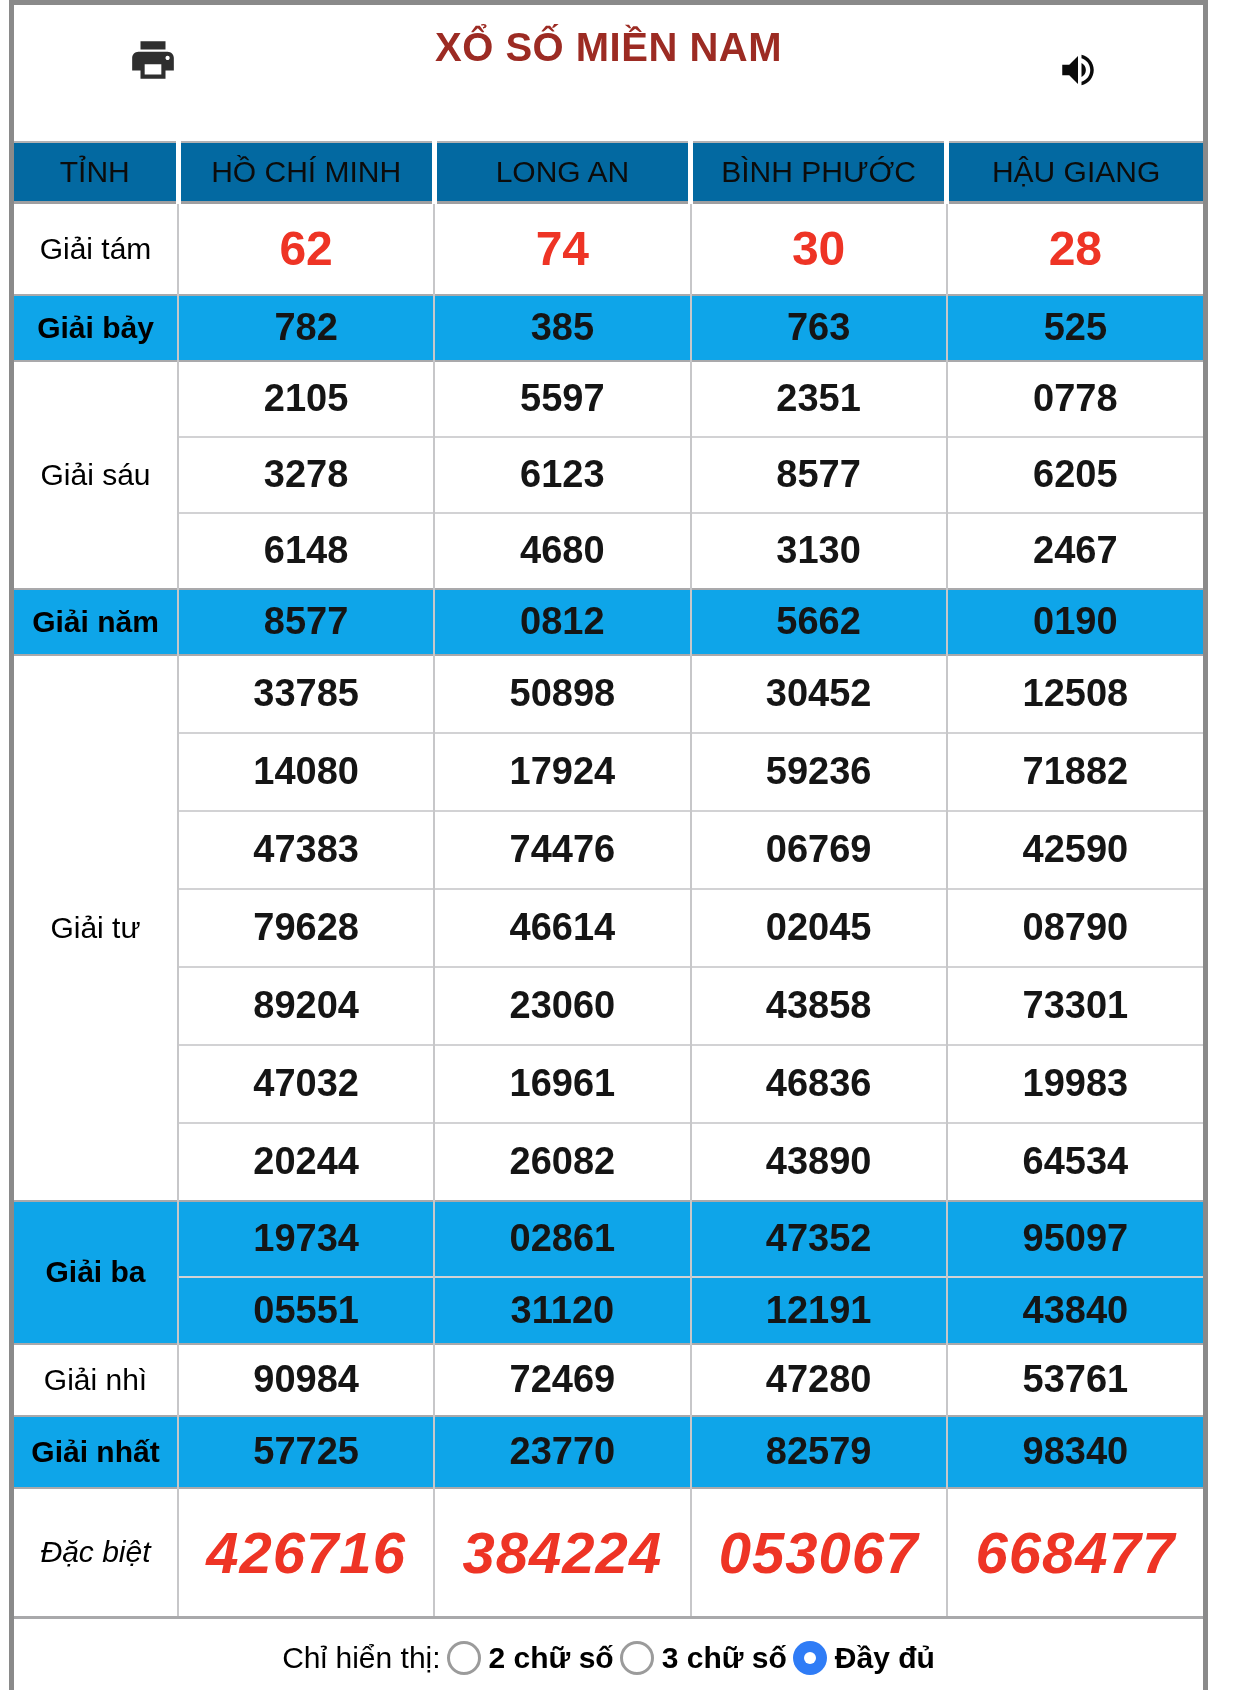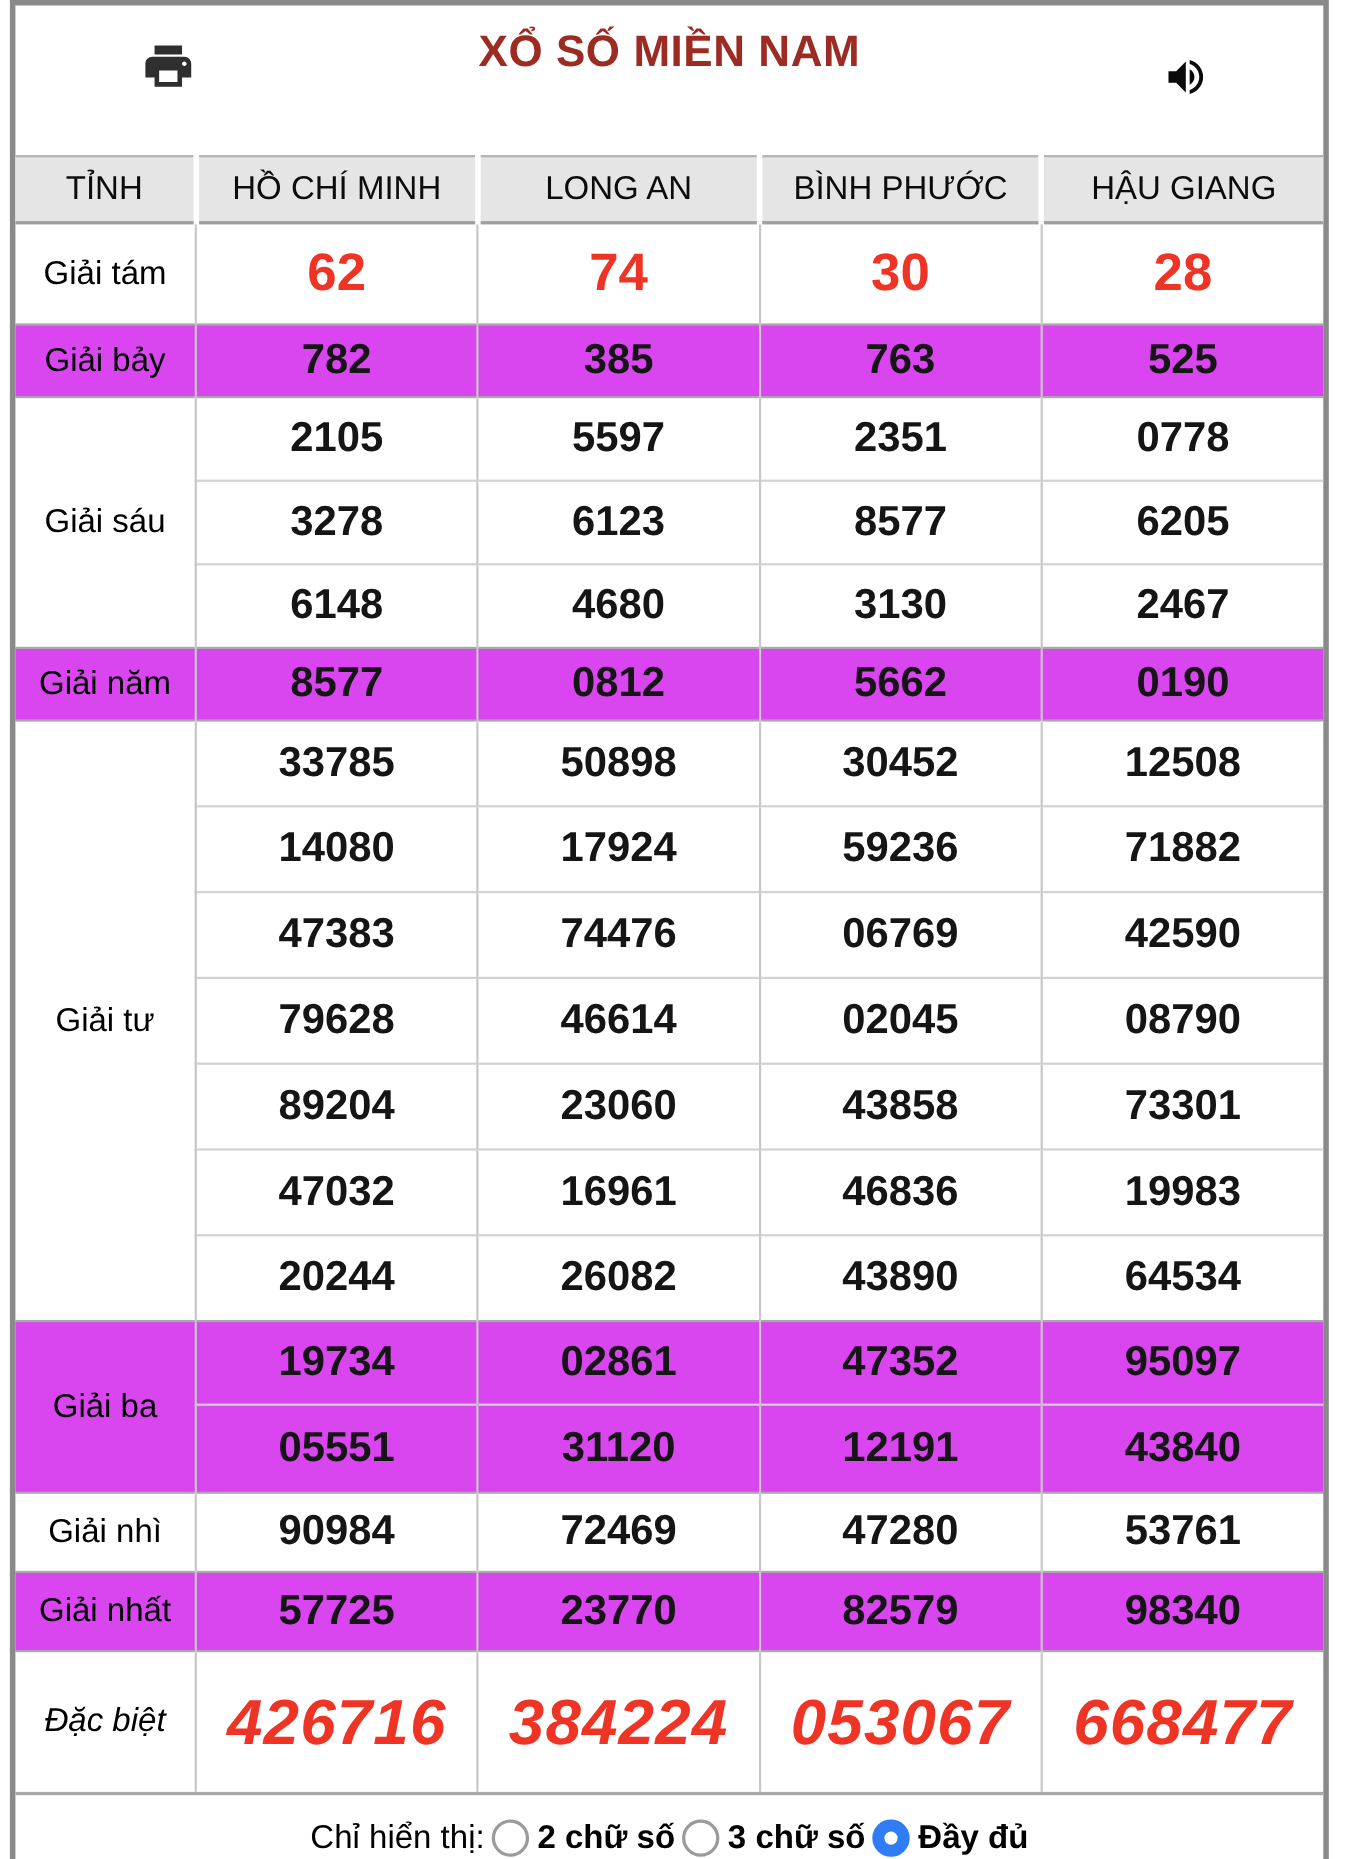--- a/index.html
+++ b/index.html
@@ -19,36 +19,36 @@
   .draw-date {
     text-align:center; margin-top:24px;
     font-size:33px; color:#9c2b23;
   }
   .icon-btn { position:absolute; background:none; border:none; padding:0; cursor:pointer; }
   .print-btn { left:114px; top:30px; }
   .sound-btn { right:104px; top:44px; }
   
   table { width:100%; border-collapse:collapse; table-layout:fixed; }
   thead th {
-    background:#e5e5e5; height:56px;
+    background:#0369a1; height:56px;
     font-size:30px; font-weight:normal; color:#0c0c0c;
     border-top:2px solid #b2b2b4; border-bottom:3px solid #9f9fa1;
   }
   thead th + th { border-left:5px solid #ffffff; }
   td { text-align:center; vertical-align:middle; }
   td.label-cell {
     font-size:30px; color:#000;
     border-right:2px solid #c7c7c9;
     font-weight:normal;
   }
   td.num-cell {
     font-weight:bold; font-size:38px; color:#151515;
     border-left:2px solid #c7c7c9;
   }
-  tr.shade td { background:#d946ef; }
+  tr.shade td { background:#0ea5e9;font-weight:bold; }
   tr.group-start td { border-top:2px solid #a9a9ab; }
   tr.sub-row td.num-cell { border-top:2px solid #d2d2d4; }
   td.num-cell.red-two { color:#ee3425; font-size:48px;border-radius:19px; }
   td.num-cell.special { color:#ee3425; font-size:58px; letter-spacing:1px; }
   
   .footer {
     border-top:3px solid #a9a9ab; height:78px;
     display:flex; align-items:center; justify-content:center;
     font-size:30px; color:#000;
   }
@@ -190,21 +190,21 @@
           <td class="num-cell">43890</td>
           <td class="num-cell">64534</td>
         </tr>
         <tr class="shade group-start" style="height: 76px;">
           <td class="label-cell" rowspan="2">Giải ba</td>
           <td class="num-cell">19734</td>
           <td class="num-cell">02861</td>
           <td class="num-cell">47352</td>
           <td class="num-cell">95097</td>
         </tr>
-        <tr class="shade sub-row" style="height: 80px;">
+        <tr class="shade sub-row" style="height: 67px;">
           <td class="num-cell">05551</td>
           <td class="num-cell">31120</td>
           <td class="num-cell">12191</td>
           <td class="num-cell">43840</td>
         </tr>
         <tr class="group-start" style="height: 72px;">
           <td class="label-cell" rowspan="1">Giải nhì</td>
           <td class="num-cell">90984</td>
           <td class="num-cell">72469</td>
           <td class="num-cell">47280</td>

